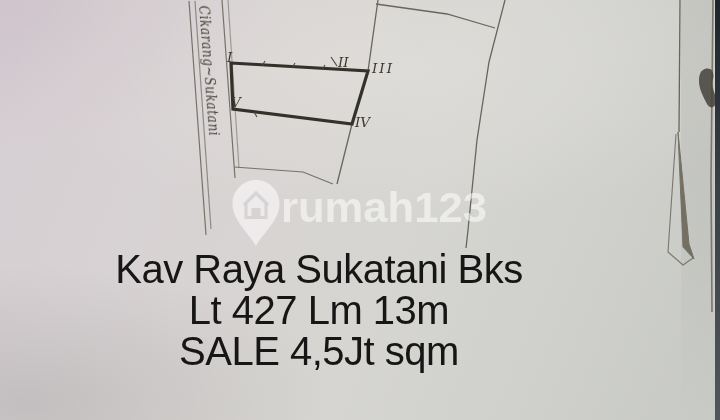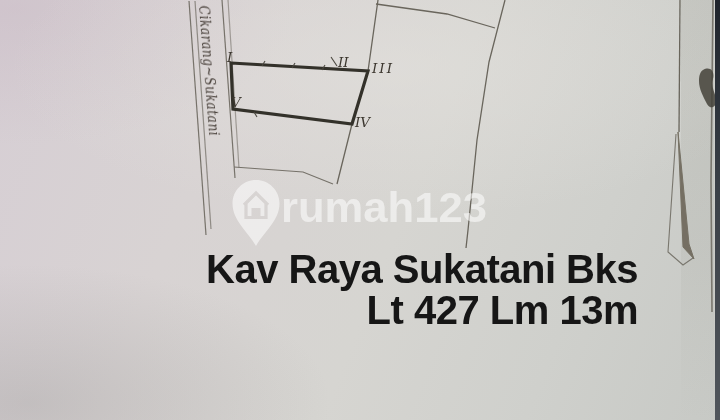--- a/index.html
+++ b/index.html
@@ -18,22 +18,22 @@
     background:linear-gradient(180deg,rgba(138,140,128,.16),rgba(138,140,128,.10) 60%,rgba(138,140,128,0));
   }
   
   .right-edge{
     position:absolute;right:0;top:0;width:5px;height:420px;
     background:linear-gradient(180deg,#1f242c,#3a4047 45%,#51565c);
   }
   svg.sketch{position:absolute;left:0;top:0;}
   .caption{
     position:absolute;left:0;top:249px;width:638px;
-    text-align:right;color:#161616;
-    font-size:40px;line-height:41px;letter-spacing:-0.5px;font-weight:700;
+    text-align:center;color:#161616;
+    font-size:40px;line-height:41px;letter-spacing:-0.5px;font-weight:400;
   }
   .caption div{white-space:nowrap;}
   .serifink{font-family:"DejaVu Serif","Liberation Serif",serif;}
 </style>
 </head>
 <body>
 
 <div id="screen">
 
   <div class="fold-strip"></div>
@@ -88,16 +88,17 @@
         <rect x="251.5" y="208" width="9" height="9.5" fill="#000"></rect>
       </mask>
       <path d="M256,180 c13,0 23.5,10.5 23.5,23.5 c0,17 -15,27.5 -23.5,42.5 c-8.5,-15 -23.5,-25.5 -23.5,-42.5 C232.5,190.5 243,180 256,180 z" fill="#ffffff" mask="url(#pinmask)"></path>
       <text x="281" y="222" font-family="Liberation Sans, sans-serif" font-weight="bold" font-size="42" fill="#ffffff" textLength="206" lengthAdjust="spacingAndGlyphs">rumah123</text>
     </g>
   </svg>
 
   <div class="caption">
     <div>Kav Raya Sukatani Bks</div>
     <div>Lt 427 Lm 13m</div>
+    <div>SALE 4,5Jt sqm</div>
   </div>
 
   <div class="right-edge"></div>
 </div>
 
 </body></html>

